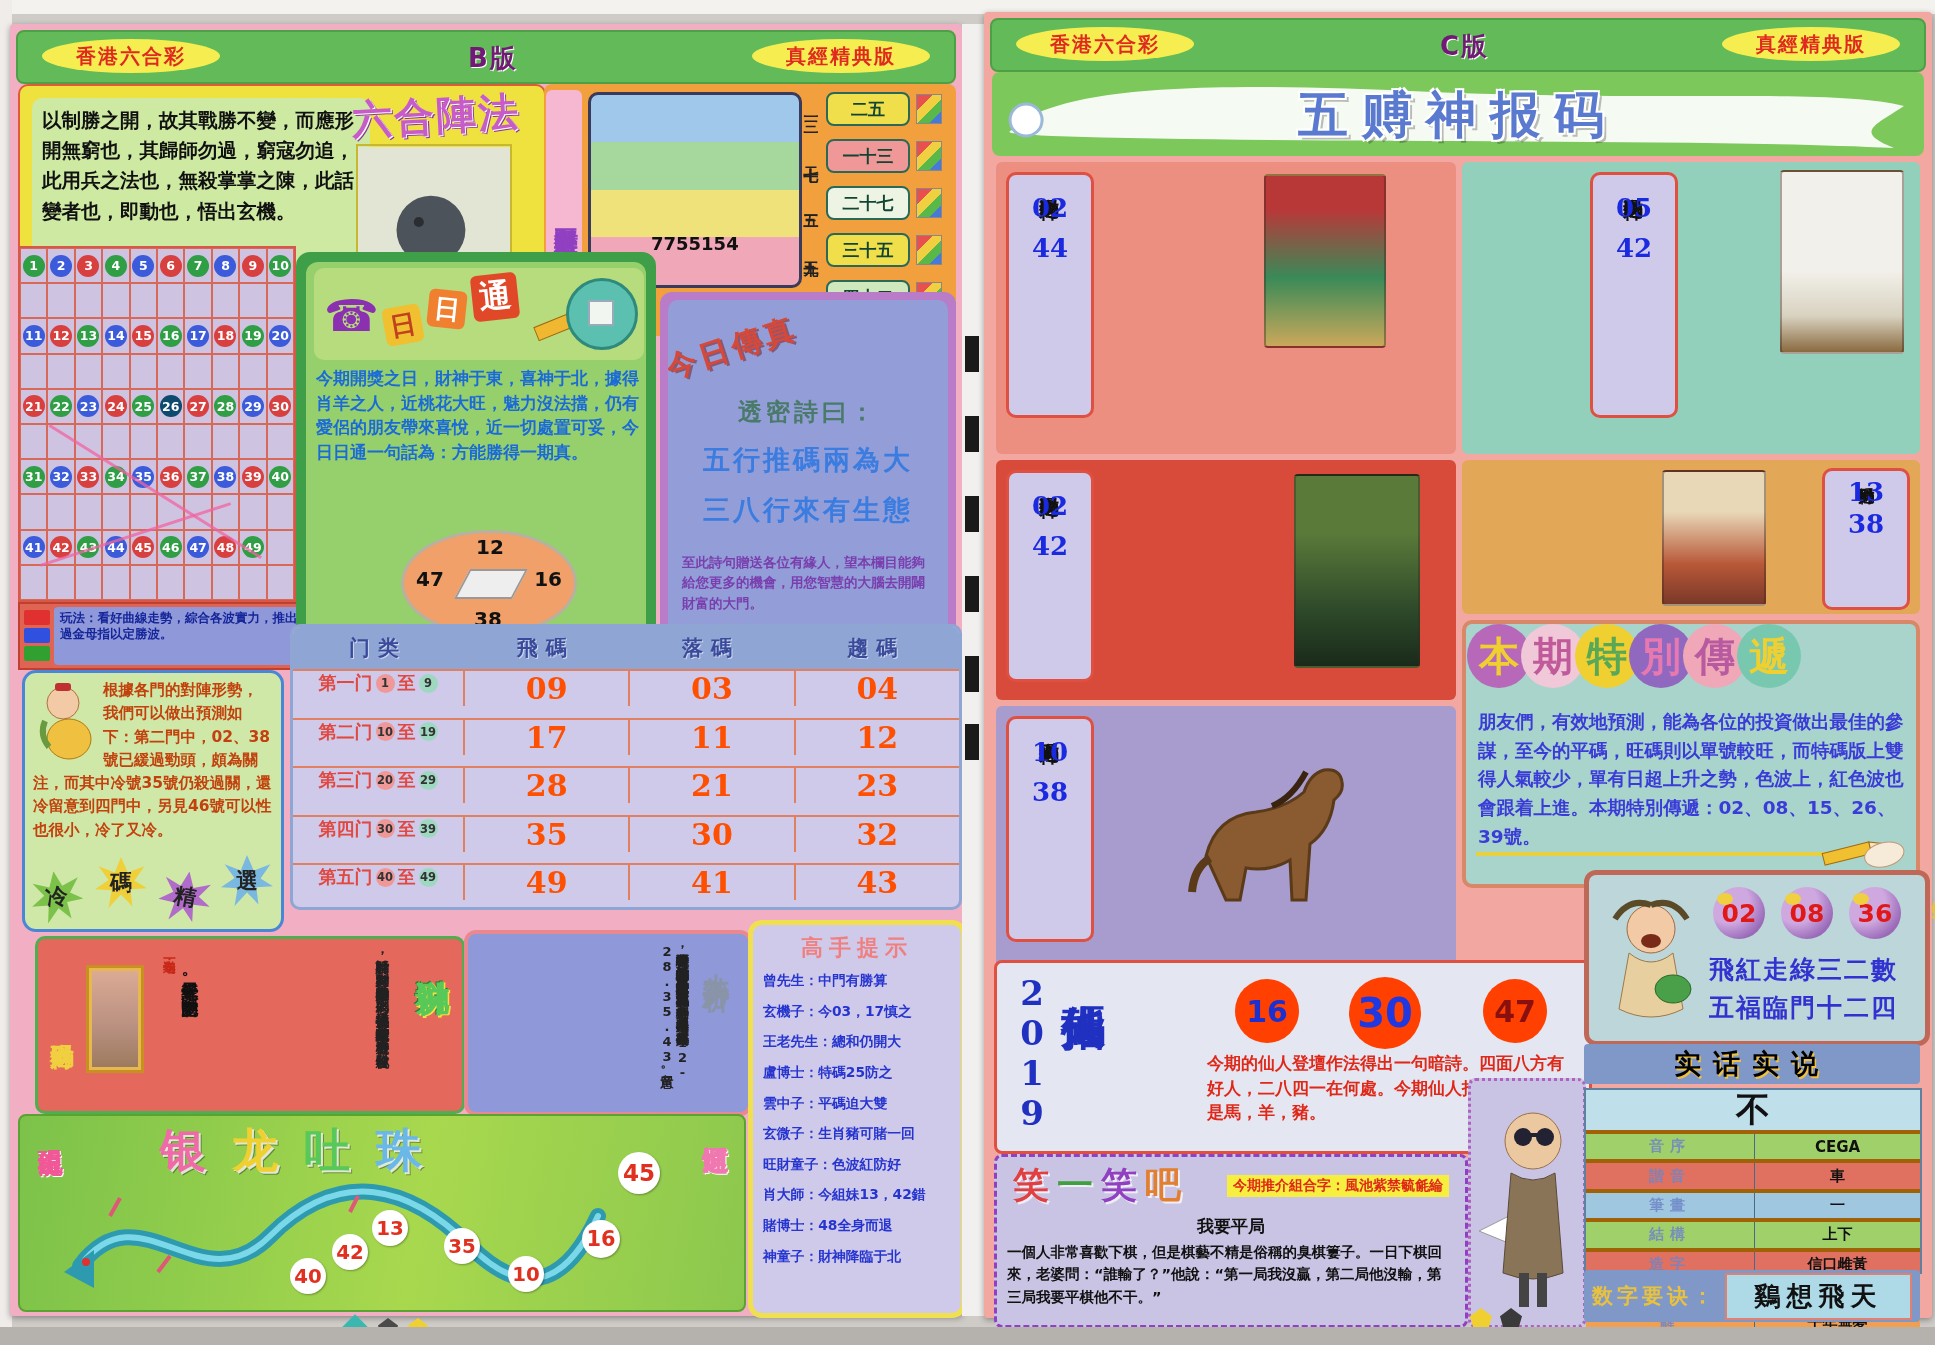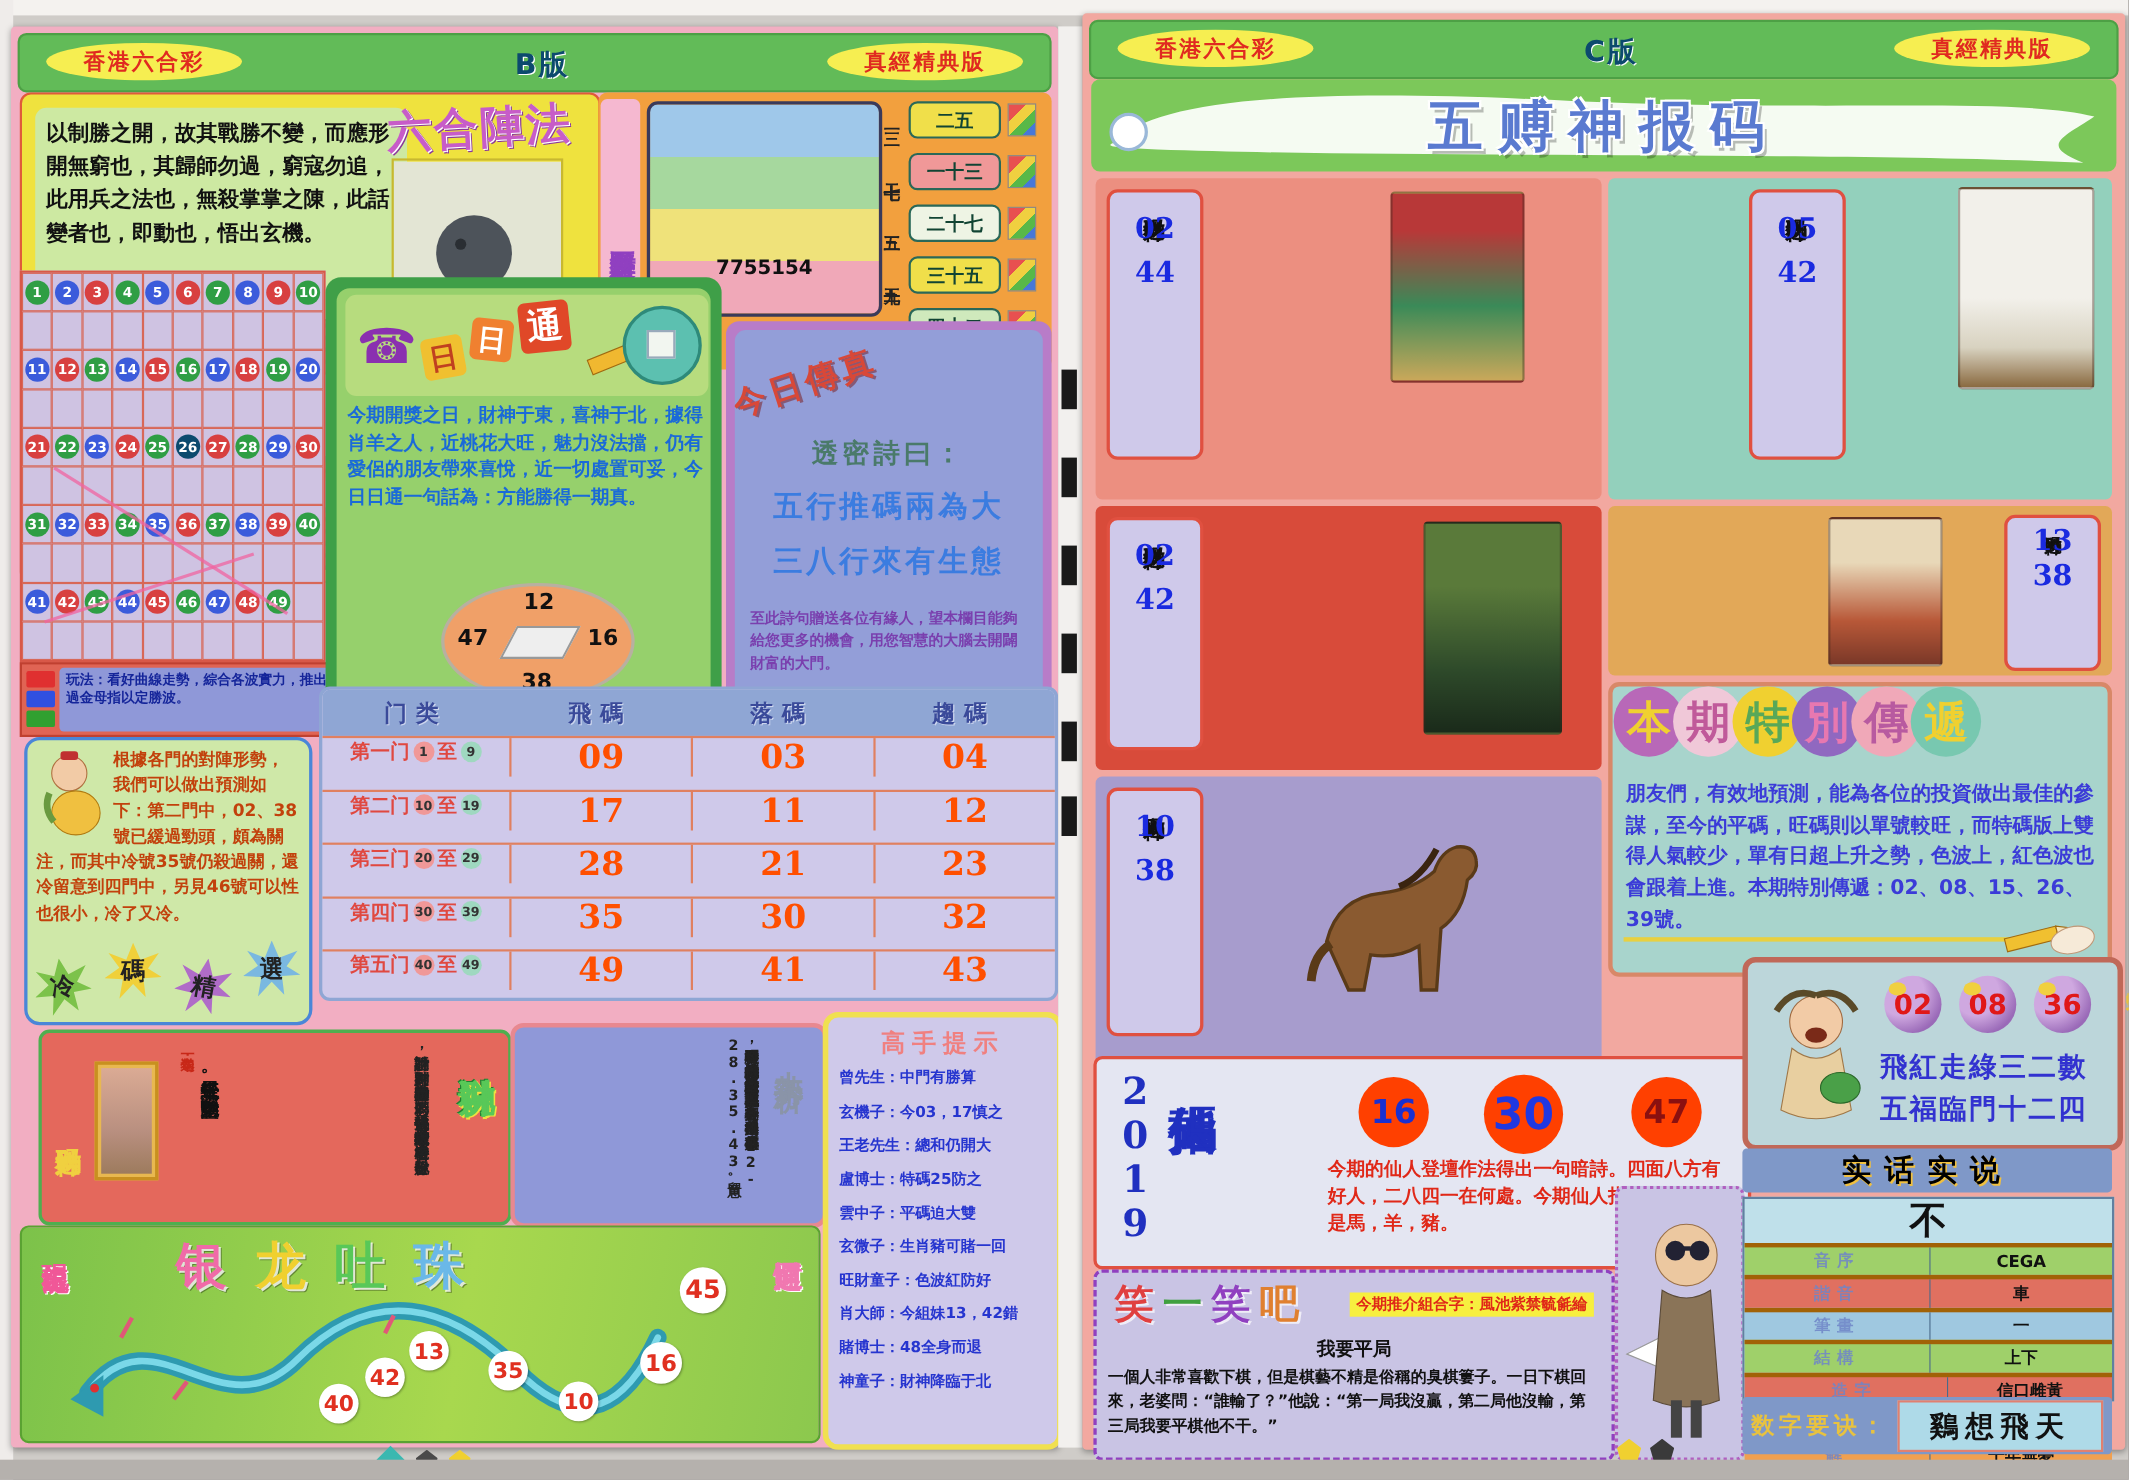--- a/index.html
+++ b/index.html
@@ -12,21 +12,21 @@
   #bottom-margin{left:0;bottom:0;width:100%;height:18px;background:#b5b1ad;}
   #left-margin{left:0;top:0;width:12px;height:100%;background:#efecea;}
   
   .page{border-radius:4px;box-shadow:0 2px 6px rgba(0,0,0,.35);}
   #page-b{left:10px;top:24px;width:952px;height:1292px;background:#f2aec2;}
   #page-c{left:984px;top:12px;width:948px;height:1306px;background:#f2a8a0;}
   
   .head{left:6px;top:6px;right:6px;height:50px;background:#62bb58;border-radius:8px;border:2px solid #4da045;}
   .oval{position:absolute;top:7px;width:178px;height:34px;background:#f6ee51;border-radius:50%;
         display:flex;align-items:center;justify-content:center;color:#e02a20;font-weight:bold;font-size:20px;letter-spacing:2px;}
-  .edition{position:absolute;top:9px;font-size:26px;font-weight:bold;color:#0c4a6e;letter-spacing:2px;text-shadow:1px 1px 0 #fff;}
+  .edition{position:absolute;top:9px;font-size:26px;font-weight:bold;color:#701a75;letter-spacing:2px;text-shadow:1px 1px 0 #fff;}
   
   #b-topleft{left:8px;top:60px;width:524px;height:442px;background:#efe23e;border-radius:10px;border:2px solid #e05a3a;}
   #b-essay{left:12px;top:12px;width:318px;height:178px;background:#cde9a2;border-radius:10px;padding:8px 10px;
            font-size:19.5px;font-weight:bold;color:#111;line-height:1.55;}
   #b-zhenfa-title{left:332px;top:2px;width:186px;font-size:40px;font-weight:bold;color:#c75cc8;
                   text-shadow:1px 1px 0 #fff,2px 2px 0 #8a3a9a;transform:rotate(-3deg);letter-spacing:2px;}
   #b-lion{left:336px;top:58px;width:152px;height:306px;border:2px solid #c8b830;}
   #b-side-label{left:8px;top:200px;width:30px;height:214px;background:#f6ee51;border:1px solid #cc8820;
                 color:#2f8a32;font-size:19px;font-weight:bold;text-align:center;padding-top:6px;}
   #b-digits{left:48px;top:204px;width:282px;height:224px;border:2px solid #902020;
@@ -793,21 +793,21 @@
             <div class="tr-v">車</div>
           </div>
           <div class="tr-row" style="background: rgb(159, 200, 224);">
             <div class="tr-k">筆畫</div>
             <div class="tr-v">一</div>
           </div>
           <div class="tr-row" style="background: rgb(159, 208, 106);">
             <div class="tr-k">結構</div>
             <div class="tr-v">上下</div>
           </div>
-          <div class="tr-row" style="background: rgb(224, 112, 96); padding-left: 16px;">
+          <div class="tr-row" style="background: rgb(224, 112, 96);">
             <div class="tr-k">造字</div>
             <div class="tr-v">信口雌黃</div>
           </div>
           <div class="tr-row" style="background: rgb(159, 208, 106);">
             <div class="tr-k">五筆</div>
             <div class="tr-v">GAED</div>
           </div>
           <div class="tr-row" style="background: rgb(240, 160, 80);">
             <div class="tr-k">解</div>
             <div class="tr-v">十年無夢</div>

